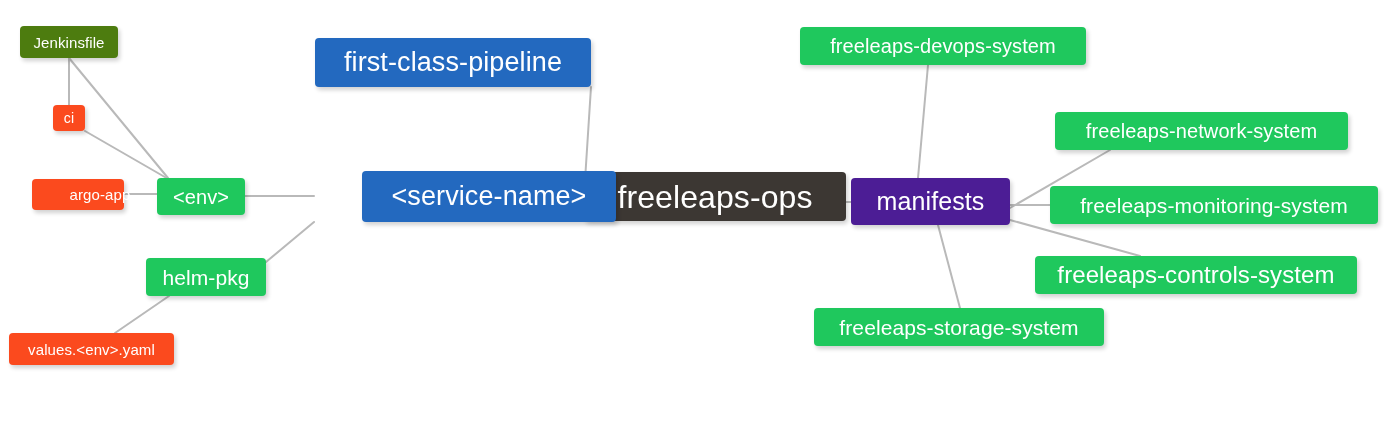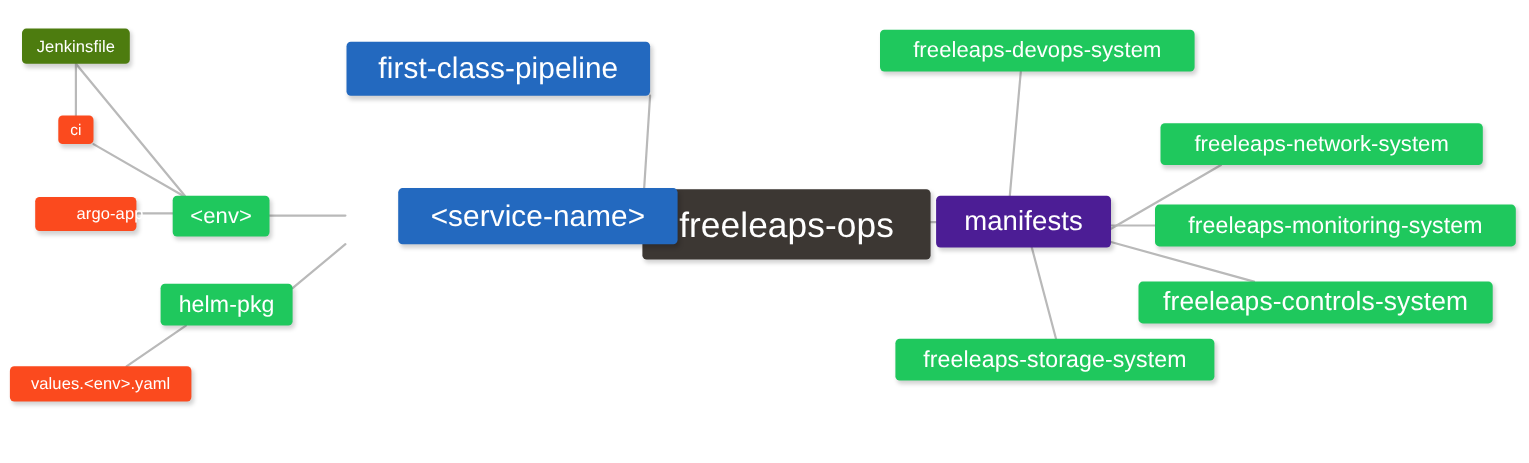--- a/index.html
+++ b/index.html
@@ -62,21 +62,21 @@
       <line x1="124" y1="194" x2="157" y2="194" stroke="#b9b9b9" stroke-width="2" stroke-linecap="round"></line>
       <line x1="169" y1="296" x2="115" y2="333" stroke="#b9b9b9" stroke-width="2" stroke-linecap="round"></line>
       <line x1="918" y1="178" x2="928" y2="65" stroke="#b9b9b9" stroke-width="2" stroke-linecap="round"></line>
       <line x1="1010" y1="208" x2="1110" y2="150" stroke="#b9b9b9" stroke-width="2" stroke-linecap="round"></line>
       <line x1="1010" y1="205" x2="1050" y2="205" stroke="#b9b9b9" stroke-width="2" stroke-linecap="round"></line>
       <line x1="1010" y1="220" x2="1140" y2="256" stroke="#b9b9b9" stroke-width="2" stroke-linecap="round"></line>
       <line x1="938" y1="225" x2="960" y2="308" stroke="#b9b9b9" stroke-width="2" stroke-linecap="round"></line>
     </svg>
 
   <div id="node-layer">
-      <div class="mm-node" style="left: 584px; top: 172px; width: 262px; height: 64px; background: rgb(60, 55, 51); font-size: 32px;">
+      <div class="mm-node" style="left: 584px; top: 172px; width: 262px; height: 49px; background: rgb(60, 55, 51); font-size: 32px;">
         <span class="mm-label">freeleaps-ops</span>
       </div>
       <div class="mm-node" style="left: 315px; top: 38px; width: 276px; height: 49px; background: rgb(35, 105, 191); font-size: 27px;">
         <span class="mm-label">first-class-pipeline</span>
       </div>
       <div class="mm-node" style="left: 314px; top: 171px; width: 254px; height: 51px; background: rgb(35, 105, 191); font-size: 27px; margin-left: 48px;">
         <span class="mm-label">&lt;service-name&gt;</span>
       </div>
       <div class="mm-node" style="left: 851px; top: 178px; width: 159px; height: 47px; background: #4c1d95; font-size: 25px;">
         <span class="mm-label">manifests</span>

